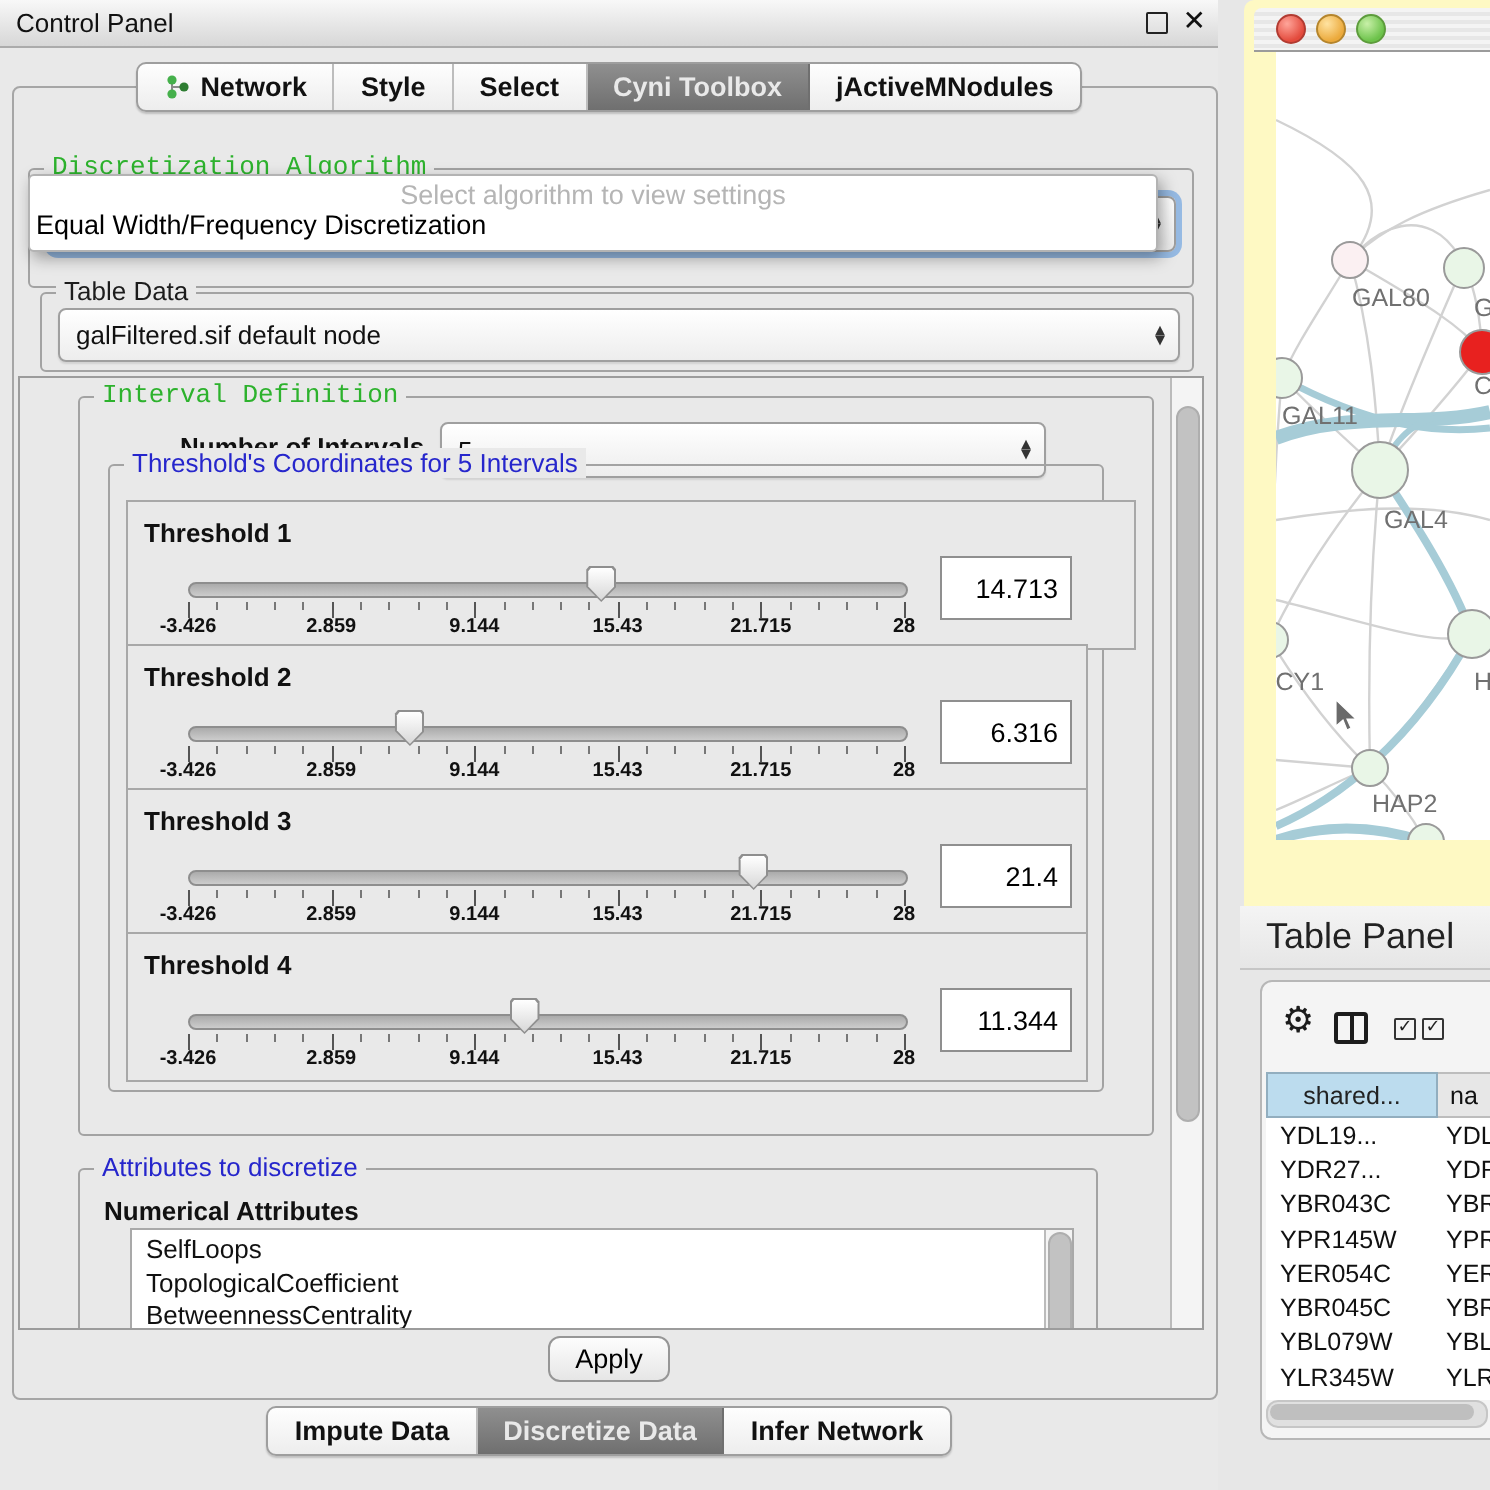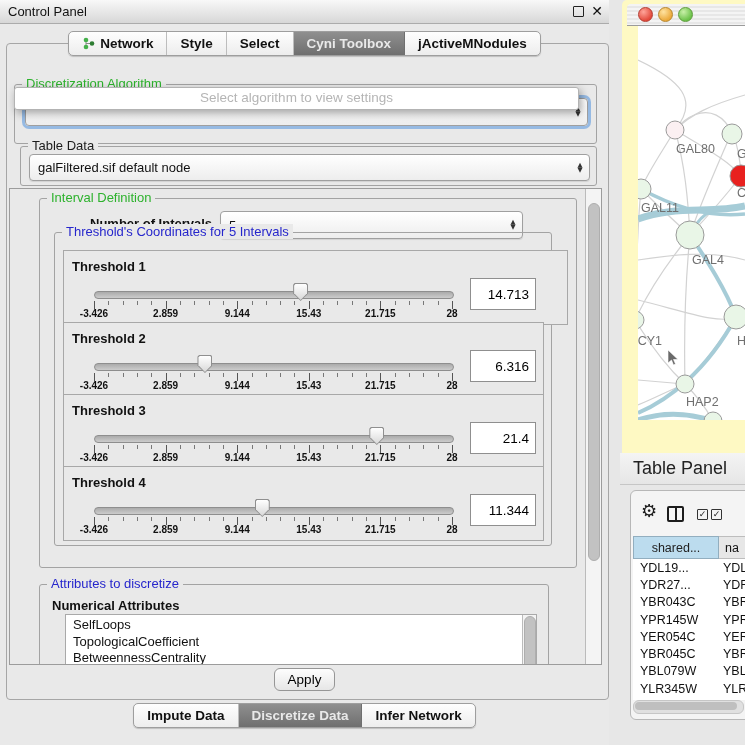--- a/index.html
+++ b/index.html
@@ -3,21 +3,21 @@
 <meta charset="utf-8">
 <style>
   html,body{margin:0;padding:0;background:#cfcfcf;}
   #stage{position:relative;width:745px;height:745px;overflow:hidden;background:#e7e7e7;
          font-family:"Liberation Sans",sans-serif;color:#111;}
   
   .abs{position:absolute;}
   .fieldset{position:absolute;border:1px solid #a3a3a3;border-radius:3px;}
   .fieldset>.legend{position:absolute;top:-9px;left:7px;background:#e9e9e9;padding:0 4px;
                     font-size:13px;white-space:nowrap;}
-  .lg-green{color:#2db22d;}.lg-blue{color:#2626cc;}.lg-dark{color:#1c1c1c;}
+  .lg-green{color:#2db22d;font-family:Liberation Mono, monospace;}.lg-blue{color:#2626cc;}.lg-dark{color:#1c1c1c;}
   .combo{position:absolute;background:linear-gradient(#ffffff,#ededed);border:1px solid #9f9f9f;
          border-radius:4px;display:flex;align-items:center;box-shadow:0 1px 1px rgba(0,0,0,.10);justify-content:flex-end;}
   .combo .ctext{flex:1;font-size:13px;padding-left:8px;color:#111;white-space:nowrap;overflow:hidden;}
   .combo .stepper{width:18px;display:flex;flex-direction:column;align-items:center;justify-content:center;}
   .combo .stepper span{font-size:6.5px;line-height:5px;color:#333;font-family:"DejaVu Sans",sans-serif;}
   .focused{box-shadow:0 0 0 3px rgba(106,161,224,.65);}
   
   #cp-bg{left:0;top:0;width:609px;height:745px;background:#e9e9e9;border-right:1px solid #c2c2c2;}
   #cp-titlebar{left:0;top:0;width:609px;height:23px;background:linear-gradient(#f8f8f8,#d7d7d7);
                border-bottom:1px solid #ababab;}
@@ -158,20 +158,21 @@
       <span class="ctext"></span>
       <span class="stepper">
         <span>▲</span>
           <span>▼</span>
       </span>
     </div>
   </div>
 
   <div id="algo-popup" class="abs">
     <div class="hint">Select algorithm to view settings</div>
+    <div class="item">Equal Width/Frequency Discretization</div>
   </div>
 
   <div class="fieldset" style="left:20px;top:146px;width:575px;height:38px;">
     <span class="legend lg-dark">Table Data</span>
     <div class="combo" style="left:8px;top:7px;width:559px;height:25px;">
       <span class="ctext">galFiltered.sif default node</span>
       <span class="stepper">
         <span>▲</span>
           <span>▼</span>
       </span>

